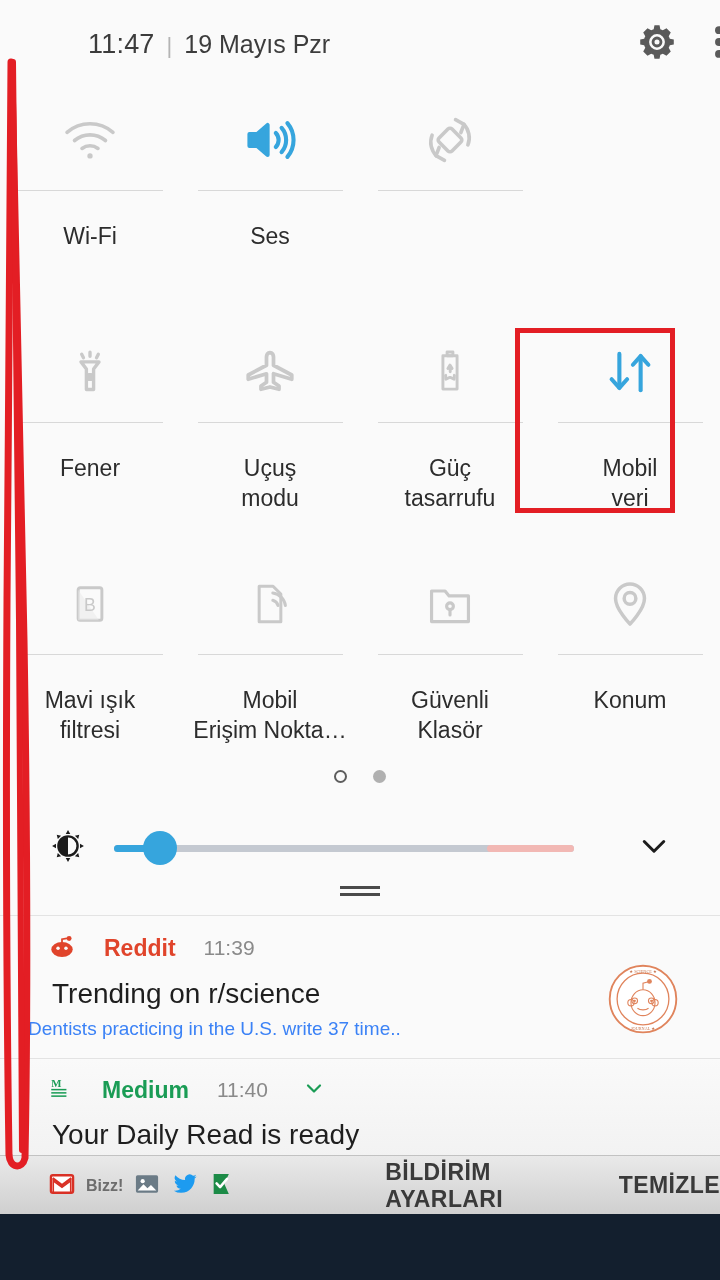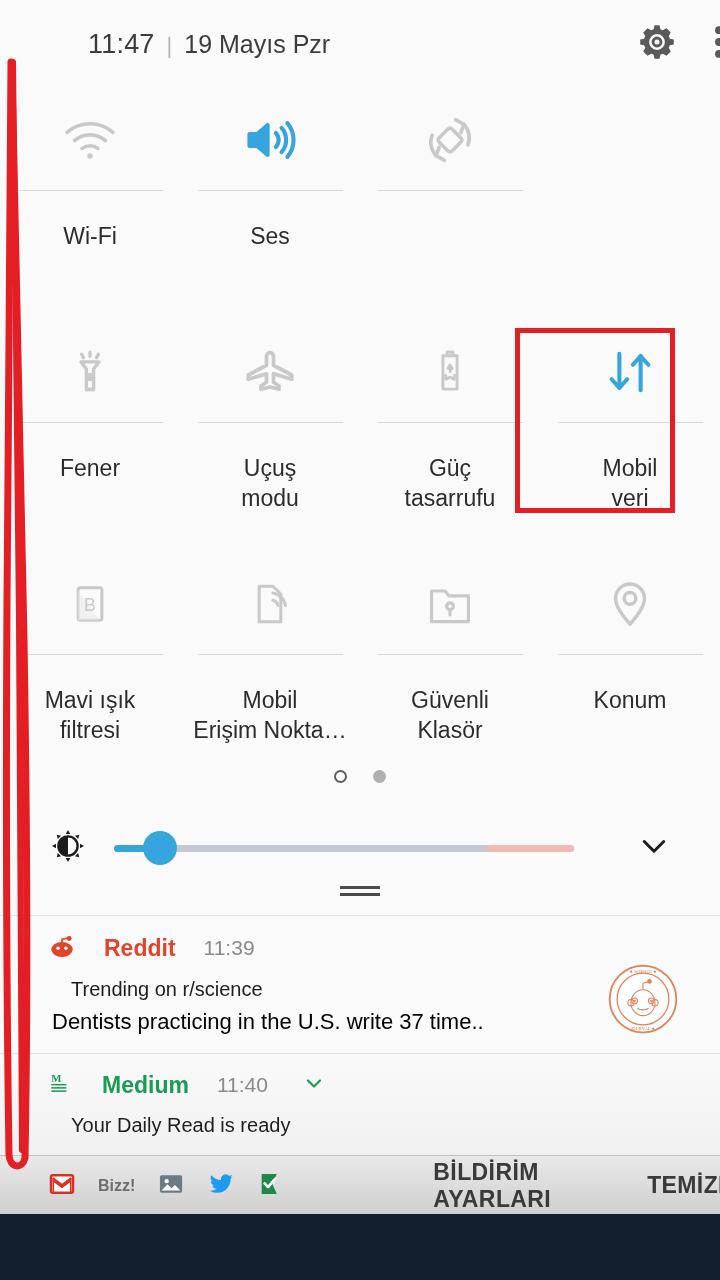--- a/index.html
+++ b/index.html
@@ -232,30 +232,30 @@
   }
   .notif-app {
     font-size: 23px;
     font-weight: bold;
   }
   .notif-time {
     font-size: 21px;
     color: #8a8a8a;
   }
   .notif-title {
-    margin-left: 71px;
+    margin-left: 52px;
     margin-top: 14px;
-    font-size: 20px;
+    font-size: 28px;
     color: #1e1e1e;
   }
   .notif-body {
-    margin-left: 52px;
+    margin-left: 28px;
     margin-top: 8px;
-    font-size: 22px;
-    color: #000000;
+    font-size: 19px;
+    color: #3b82f6;
   }
   .notif-thumb {
     position: absolute;
     right: 40px;
     top: 46px;
   }
   #notif-medium {
     background: linear-gradient(180deg, #fafafa 0%, #f1f1f1 100%);
   }
 
@@ -267,21 +267,21 @@
     width: 720px;
     height: 59px;
     background: linear-gradient(180deg, #e9e9e9 0%, #cfcfcf 100%);
     border-top: 1px solid #c2c2c2;
     display: flex;
     align-items: center;
   }
   #tray-icons {
     display: flex;
     align-items: center;
-    gap: 22px;
+    gap: 10px;
     margin-left: 48px;
   }
   #tray-bizz {
     font-size: 16px;
     font-weight: bold;
     color: #6d6d6d;
   }
   .bar-btn {
     font-size: 23px;
     font-weight: bold;

